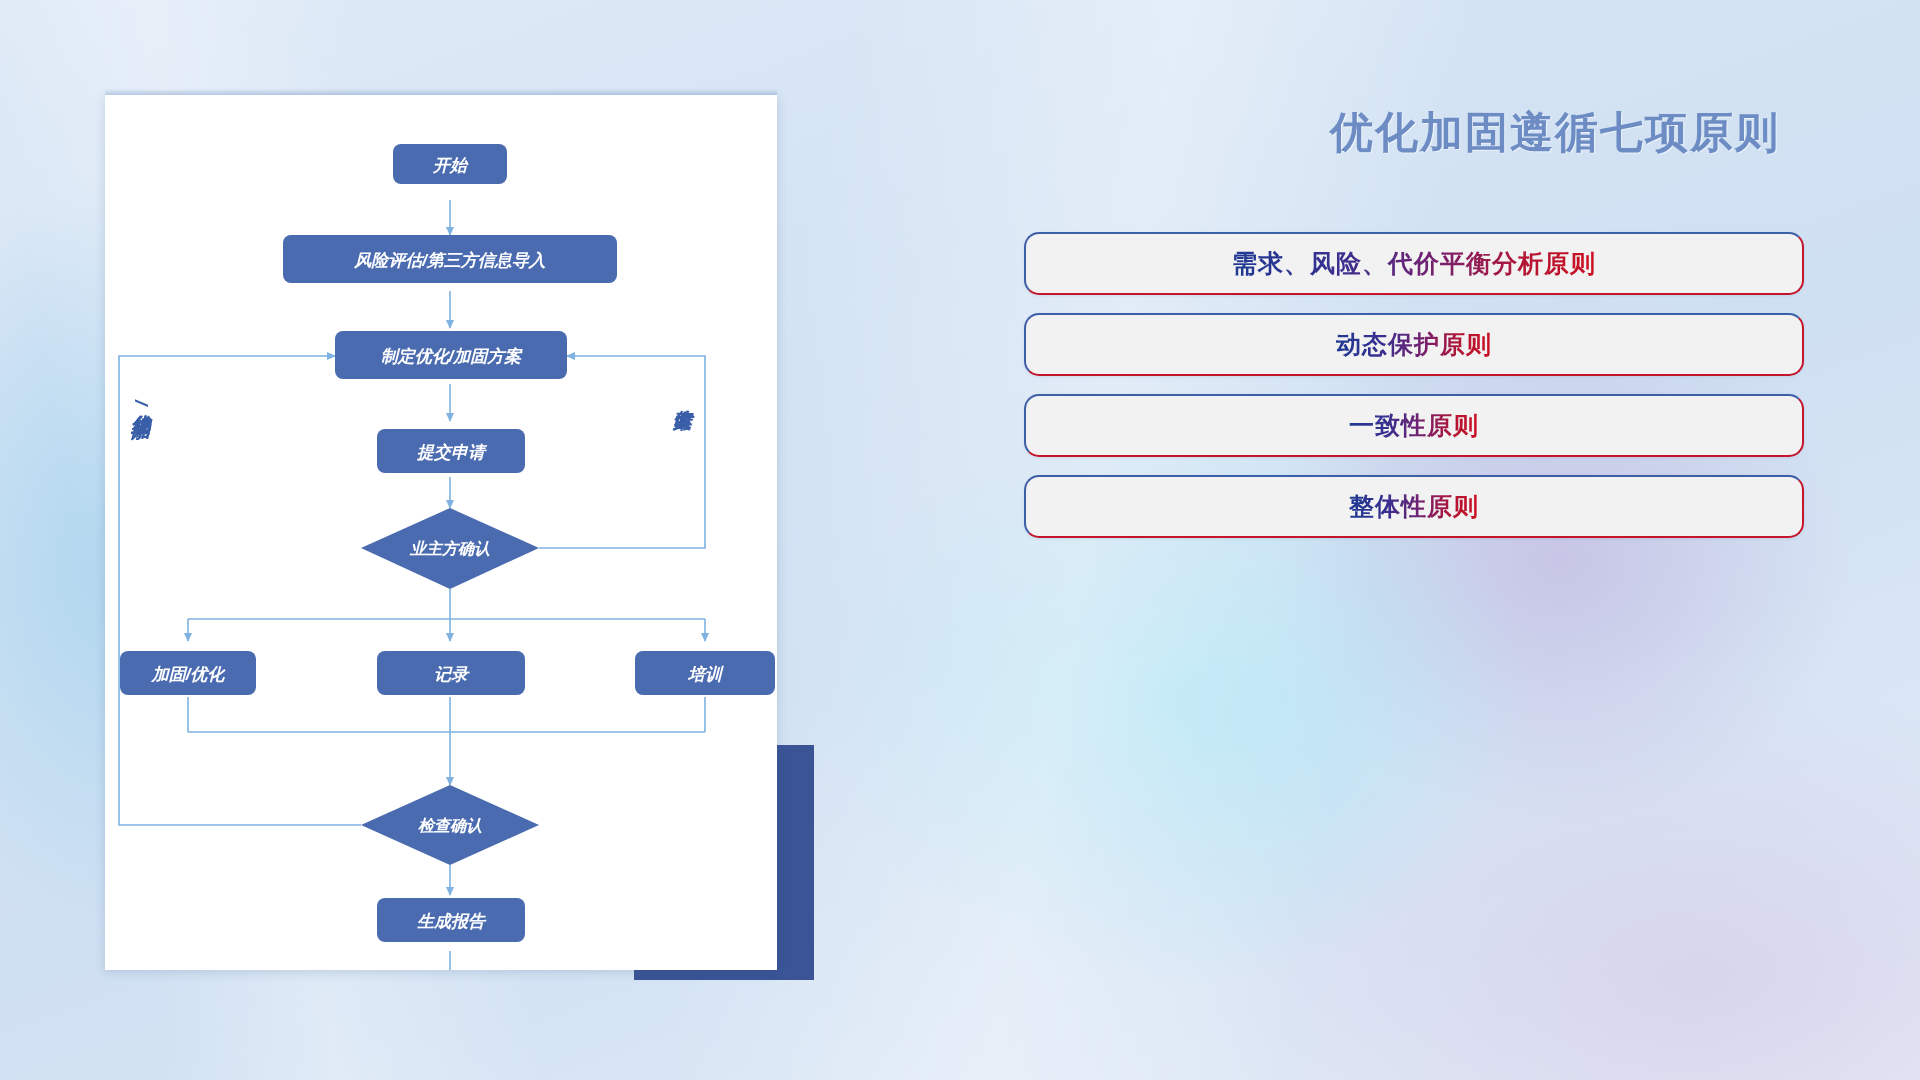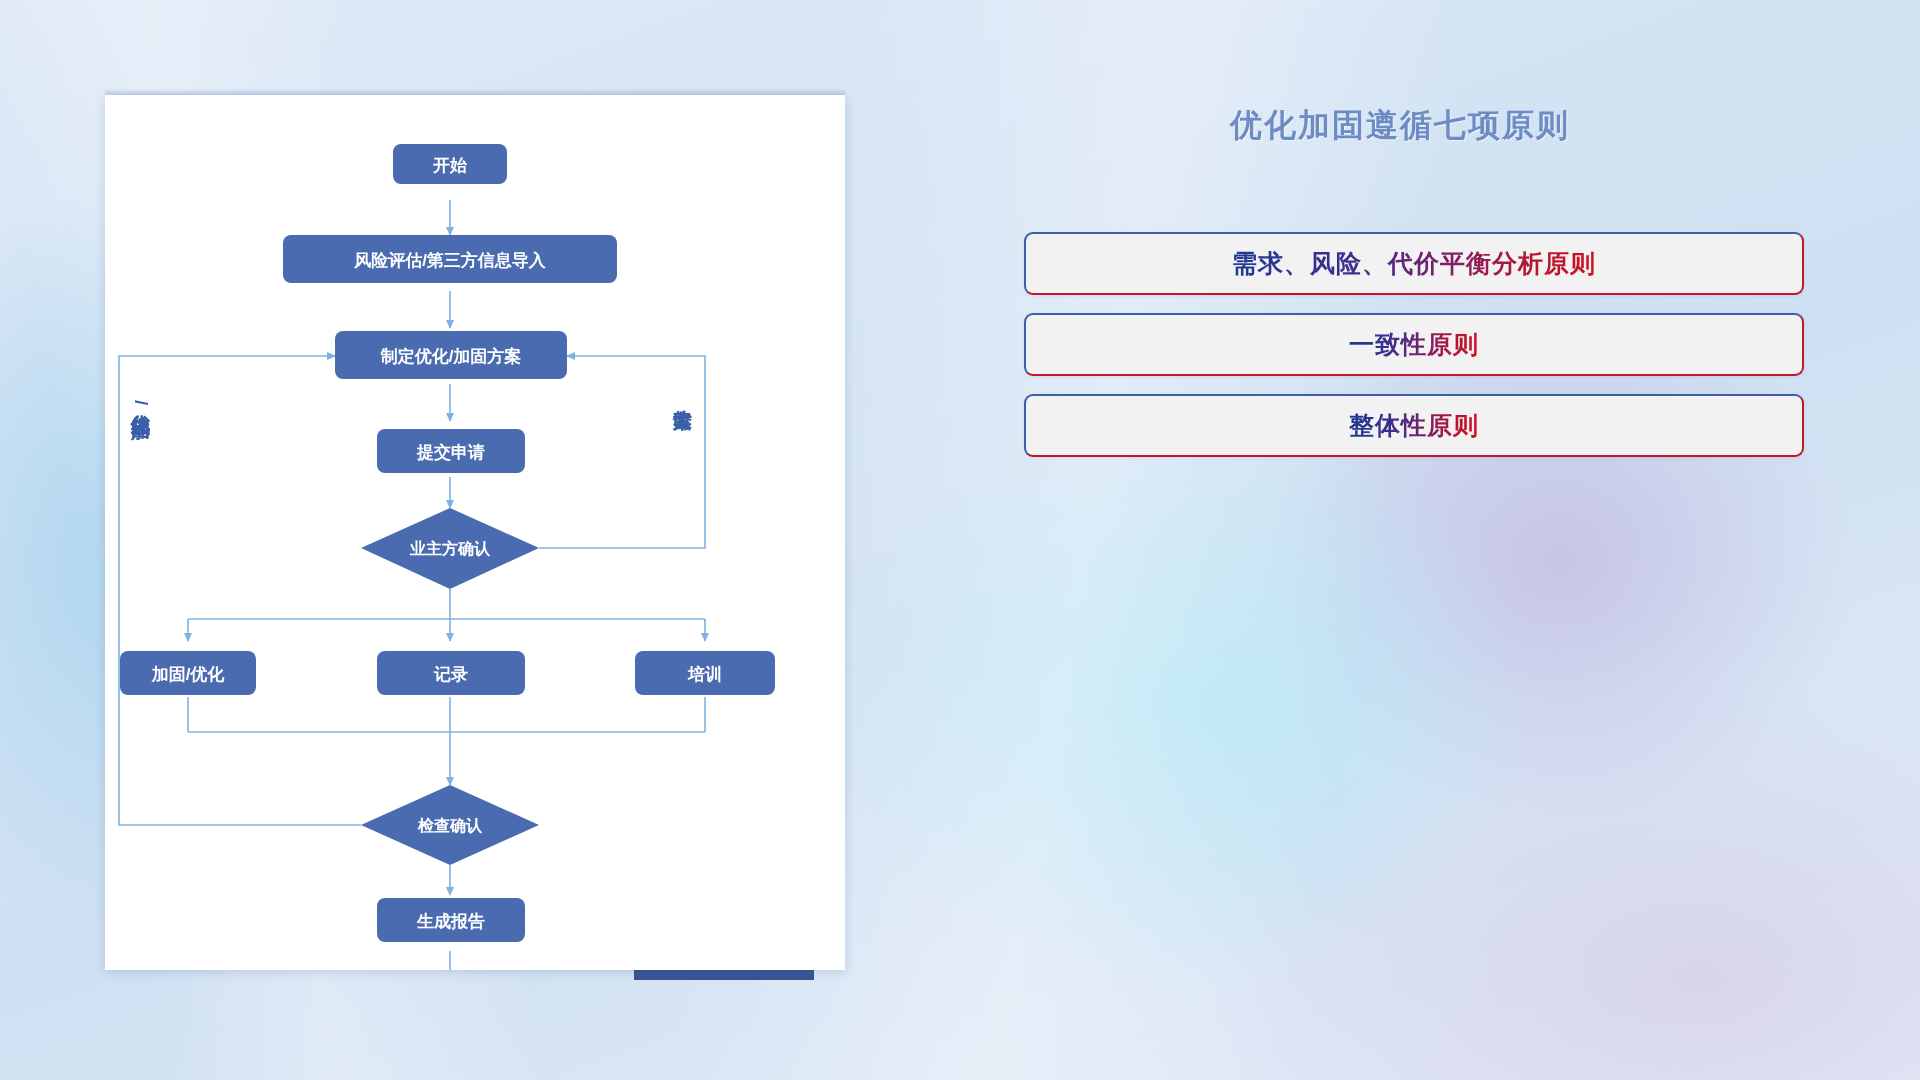--- a/index.html
+++ b/index.html
@@ -30,23 +30,24 @@
   
   .deco-rect {
     position: absolute;
     left: 634px; top: 745px;
     width: 180px; height: 235px;
     background: #3b5496;
   }
   .chart-card {
     position: absolute;
     left: 105px; top: 95px;
-    width: 740px; height: 875px;
+    width: 672px; height: 875px;
     background: #ffffff;
     box-shadow: 0 2px 10px rgba(40,70,130,0.18);
+    font-style: italic;
   }
   .chart-card::after{
     content:""; position:absolute; left:0; top:-6px; width:100%; height:6px;
     background: linear-gradient(180deg, rgba(120,150,200,0.0), rgba(120,150,200,0.35));
   }
   .fc-svg { position:absolute; left:0; top:0; }
 
   .node-label{
     fill:#ffffff; font-family:"Liberation Sans","DejaVu Sans",sans-serif;
     font-weight:bold; font-size:17px; text-anchor:middle;
@@ -56,39 +57,39 @@
   .edge-label{
     fill:#3a5fa8; font-family:"Liberation Sans","DejaVu Sans",sans-serif;
     font-size:19px; font-weight:bold;
   }
 
   
   .right-title{
     position:absolute;
     left: 1020px; top: 104px;
     width: 760px;
-    text-align:center;
-    font-size:32px;
+    text-align:right;
+    font-size:43px;
     font-weight:bold;
     color:#6d8cc4;
     letter-spacing:2px;
     text-shadow: 1px 1px 0 rgba(255,255,255,0.55);
     font-family:"Liberation Sans","DejaVu Sans",sans-serif;
   }
   .principles{
     position:absolute;
     left: 1024px; top: 232px;
     width: 780px;
   }
   .principle-item{
     position:relative;
     height: 63px;
     margin-bottom: 18px;
     background:#f2f2f2;
-    border-radius: 9px;
+    border-radius: 15px;
     box-sizing:border-box;
     border-top: 2px solid #3d5fa8;
     border-left: 2px solid #3d5fa8;
     border-right: 2px solid #c4152b;
     border-bottom: 2px solid #c4152b;
     display:flex;
     align-items:center;
     justify-content:center;
     box-shadow: 0 1px 3px rgba(60,80,130,0.10);
   }
@@ -221,20 +222,23 @@
 
   <div class="right-title">优化加固遵循七项原则</div>
 
   <div class="principles">
 
     <div class="principle-item">
       <span class="principle-text">需求、风险、代价平衡分析原则</span>
     </div>
 
 
+    <div class="principle-item">
+      <span class="principle-text">动态保护原则</span>
+    </div>
 
 
     <div class="principle-item">
       <span class="principle-text">一致性原则</span>
     </div>
 
     <div class="principle-item">
       <span class="principle-text">整体性原则</span>
     </div>
 

